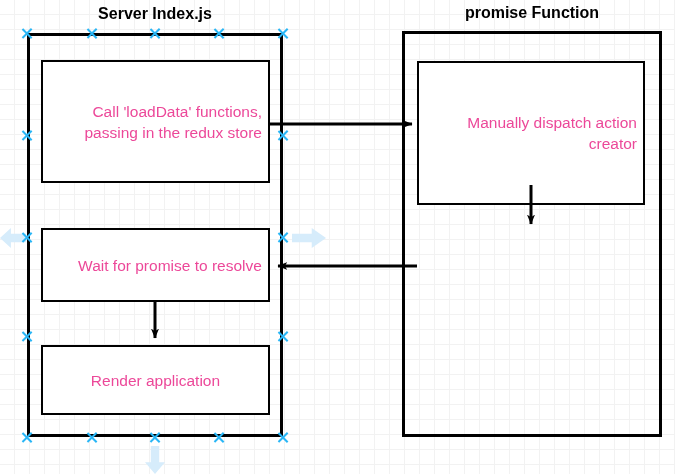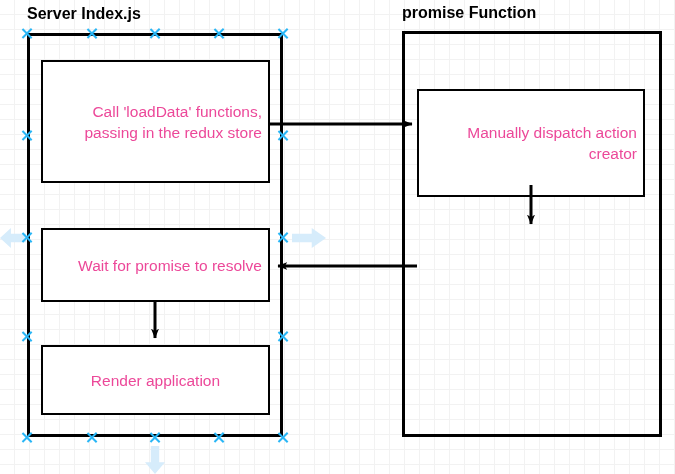--- a/index.html
+++ b/index.html
@@ -22,20 +22,21 @@
     background-size: 15px 15px, 15px 15px, 60px 60px, 60px 60px;
     background-position: -1px -1px, -1px -1px, -1px -1px, -1px -1px;
     font-family: "Liberation Sans", sans-serif;
   }
   .swim-title {
     position: absolute;
     font-family: "Liberation Sans", sans-serif;
     font-size: 16px;
     font-weight: bold;
     color: #000000;
+    text-align: center;
     white-space: nowrap;
     line-height: 20px;
   }
   .container-box {
     position: absolute;
     background: transparent;
     border: 3px solid #000000;
     box-sizing: border-box;
   }
   .node-box {
@@ -105,21 +106,21 @@
 
   <div class="node-box" id="node-0" style="left: 41px; top: 60px; width: 229px; height: 123px; border-color: rgb(0, 0, 0);">
     <span>Call 'loadData' functions, passing in the redux store</span>
   </div>
   <div class="node-box" id="node-1" style="left: 41px; top: 228px; width: 229px; height: 74px; border-color: rgb(0, 0, 0); padding-left: 35px;">
     <span>Wait for promise to resolve</span>
   </div>
   <div class="node-box" id="node-2" style="left: 41px; top: 345px; width: 229px; height: 70px; border-color: rgb(0, 0, 0);">
     <span>Render application</span>
   </div>
-  <div class="node-box" id="node-3" style="left: 417px; top: 61px; width: 228px; height: 108px; border-color: rgb(0, 0, 0); margin-top: 28px;">
+  <div class="node-box" id="node-3" style="left: 417px; top: 61px; width: 228px; height: 144px; border-color: rgb(0, 0, 0);">
     <span>Manually dispatch action creator</span>
   </div>
 
   <svg class="edge-svg">
     <defs>
       <marker id="arrowhead" markerWidth="10" markerHeight="8" refX="9.4" refY="4" orient="auto" markerUnits="userSpaceOnUse">
         <path d="M 0 0 L 10 4 L 0 8 L 2.6 4 z" fill="#000000"></path>
       </marker>
     </defs>
     <g id="edge-paths">

